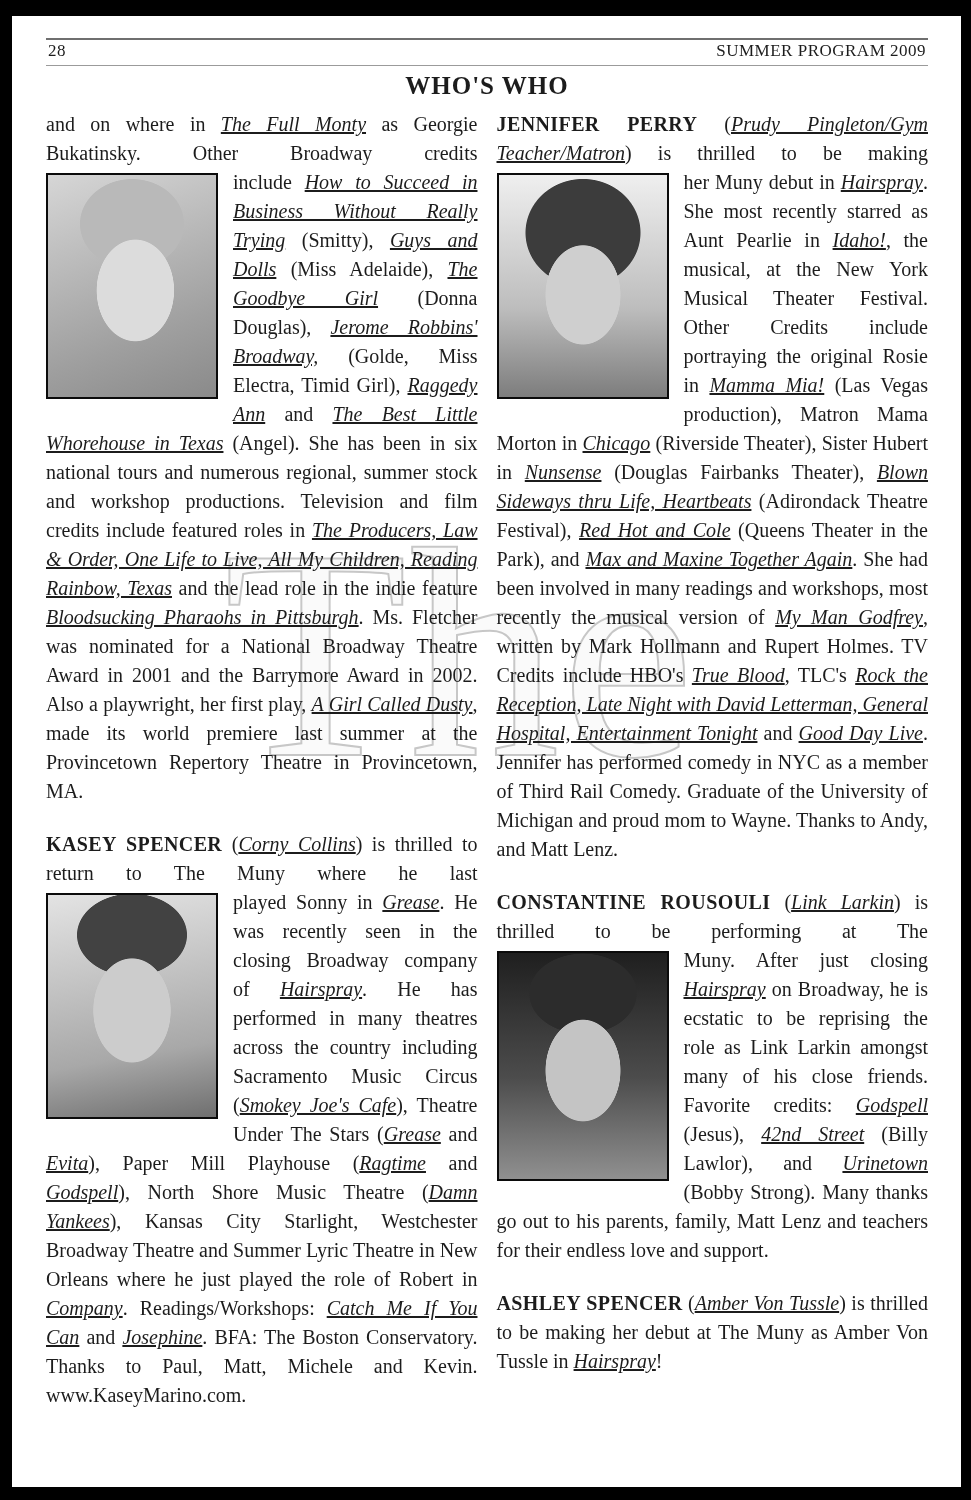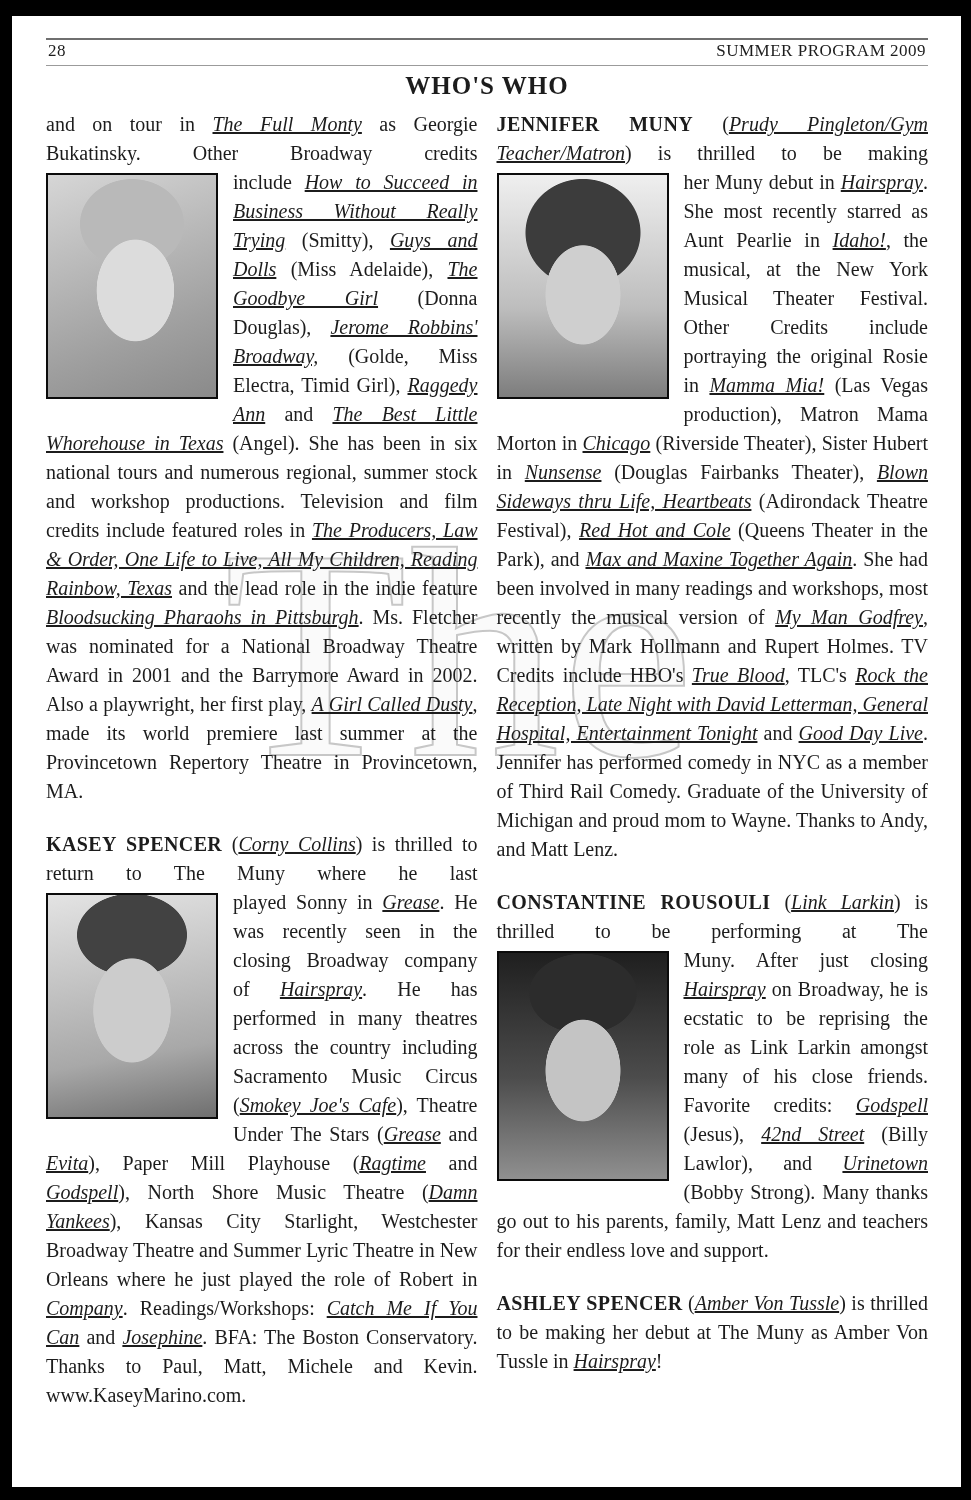--- a/index.html
+++ b/index.html
@@ -106,37 +106,37 @@
       <span>SUMMER PROGRAM 2009</span>
     </div>
 
     <div class="page-title">WHO'S WHO</div>
 
     <div class="cols">
 
       <div class="col">
 
         <article class="bio">
-          <span class="lead"><span>and on tour in </span><em>The Full Monty</em><span> as Georgie Bukatinsky. Other Broadway credits</span></span>
+          <span class="lead"><span>and on where in </span><em>The Full Monty</em><span> as Georgie Bukatinsky. Other Broadway credits</span></span>
           <span class="photo p-fletcher"></span>
           <span><span>include </span><em>How to Succeed in Business Without Really Trying</em><span> (Smitty), </span><em>Guys and Dolls</em><span> (Miss Adelaide), </span><em>The Goodbye Girl</em><span> (Donna Douglas), </span><em>Jerome Robbins' Broadway,</em><span> (Golde, Miss Electra, Timid Girl), </span><em>Raggedy Ann</em><span> and </span><em>The Best Little Whorehouse in Texas</em><span> (Angel). She has been in six national tours and numerous regional, summer stock and workshop productions. Television and film credits include featured roles in </span><em>The Producers, Law &amp; Order, One Life to Live, All My Children, Reading Rainbow, Texas</em><span> and the lead role in the indie feature </span><em>Bloodsucking Pharaohs in Pittsburgh</em><span>. Ms. Fletcher was nominated for a National Broadway Theatre Award in 2001 and the Barrymore Award in 2002. Also a playwright, her first play, </span><em>A Girl Called Dusty</em><span>, made its world premiere last summer at the Provincetown Repertory Theatre in Provincetown, MA.</span></span>
         </article>
 
         <article class="bio">
           <span class="lead"><strong>KASEY SPENCER</strong><span> (</span><em>Corny Collins</em><span>) is thrilled to return to The Muny where he last</span></span>
           <span class="photo p-marino"></span>
           <span><span>played Sonny in </span><em>Grease</em><span>. He was recently seen in the closing Broadway company of </span><em>Hairspray</em><span>. He has performed in many theatres across the country including Sacramento Music Circus (</span><em>Smokey Joe's Cafe</em><span>), Theatre Under The Stars (</span><em>Grease</em><span> and </span><em>Evita</em><span>), Paper Mill Playhouse (</span><em>Ragtime</em><span> and </span><em>Godspell</em><span>), North Shore Music Theatre (</span><em>Damn Yankees</em><span>), Kansas City Starlight, Westchester Broadway Theatre and Summer Lyric Theatre in New Orleans where he just played the role of Robert in </span><em>Company</em><span>. Readings/Workshops: </span><em>Catch Me If You Can</em><span> and </span><em>Josephine</em><span>. BFA: The Boston Conservatory. Thanks to Paul, Matt, Michele and Kevin. www.KaseyMarino.com.</span></span>
         </article>
 
       </div>
 
       <div class="col">
 
         <article class="bio">
-          <span class="lead"><strong>JENNIFER MUNY</strong><span> (</span><em>Prudy Pingleton/Gym Teacher/Matron</em><span>) is thrilled to be making</span></span>
+          <span class="lead"><strong>JENNIFER PERRY</strong><span> (</span><em>Prudy Pingleton/Gym Teacher/Matron</em><span>) is thrilled to be making</span></span>
           <span class="photo p-perry"></span>
           <span><span>her Muny debut in </span><em>Hairspray</em><span>. She most recently starred as Aunt Pearlie in </span><em>Idaho!</em><span>, the musical, at the New York Musical Theater Festival. Other Credits include portraying the original Rosie in </span><em>Mamma Mia!</em><span> (Las Vegas production), Matron Mama Morton in </span><em>Chicago</em><span> (Riverside Theater), Sister Hubert in </span><em>Nunsense</em><span> (Douglas Fairbanks Theater), </span><em>Blown Sideways thru Life, Heartbeats</em><span> (Adirondack Theatre Festival), </span><em>Red Hot and Cole</em><span> (Queens Theater in the Park), and </span><em>Max and Maxine Together Again</em><span>. She had been involved in many readings and workshops, most recently the musical version of </span><em>My Man Godfrey</em><span>, written by Mark Hollmann and Rupert Holmes. TV Credits include HBO's </span><em>True Blood</em><span>, TLC's </span><em>Rock the Reception, Late Night with David Letterman, General Hospital, Entertainment Tonight</em><span> and </span><em>Good Day Live</em><span>. Jennifer has performed comedy in NYC as a member of Third Rail Comedy. Graduate of the University of Michigan and proud mom to Wayne. Thanks to Andy, and Matt Lenz.</span></span>
         </article>
 
         <article class="bio">
           <span class="lead"><strong>CONSTANTINE ROUSOULI</strong><span> (</span><em>Link Larkin</em><span>) is thrilled to be performing at The</span></span>
           <span class="photo p-rousouli"></span>
           <span><span>Muny. After just closing </span><em>Hairspray</em><span> on Broadway, he is ecstatic to be reprising the role as Link Larkin amongst many of his close friends. Favorite credits: </span><em>Godspell</em><span> (Jesus), </span><em>42nd Street</em><span> (Billy Lawlor), and </span><em>Urinetown</em><span> (Bobby Strong). Many thanks go out to his parents, family, Matt Lenz and teachers for their endless love and support.</span></span>
         </article>
 

